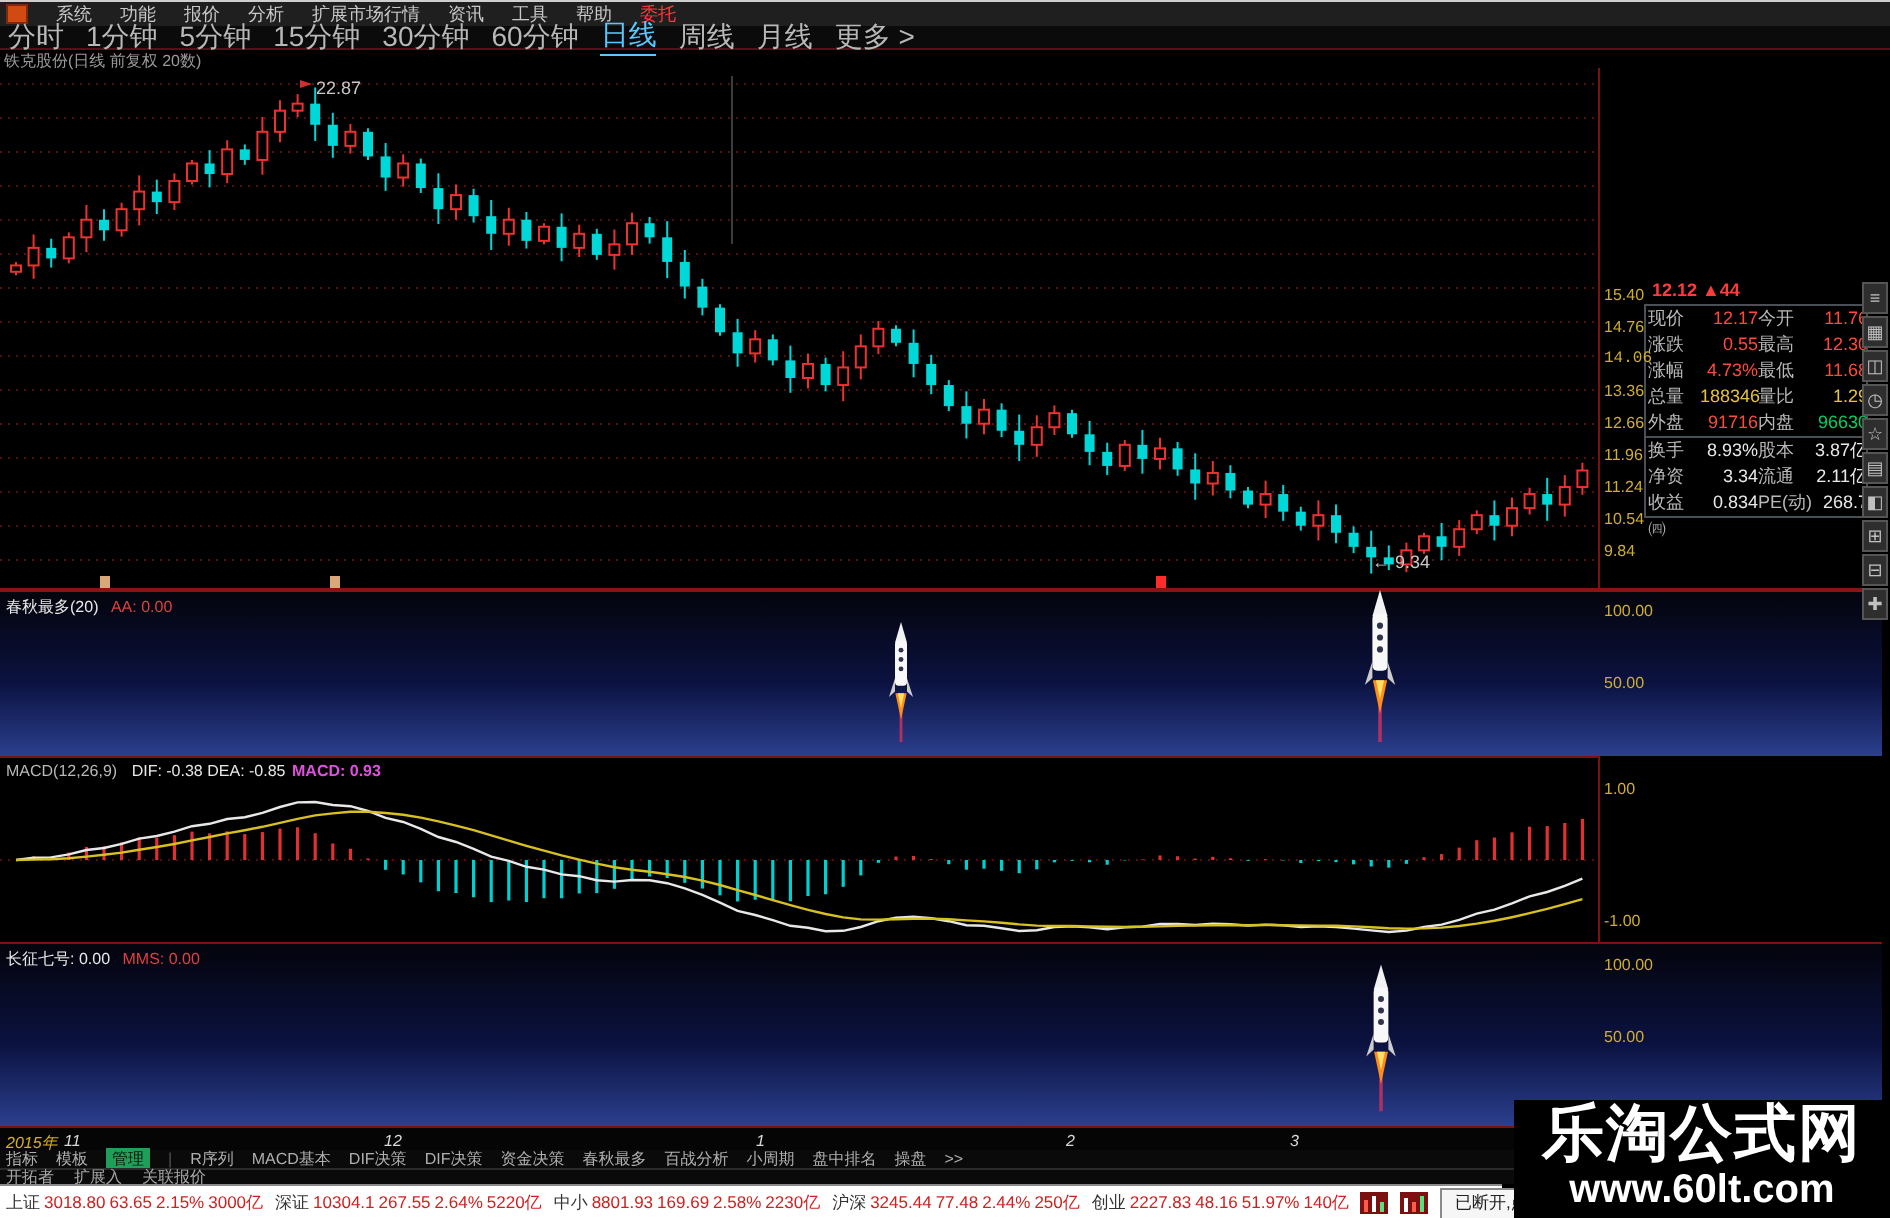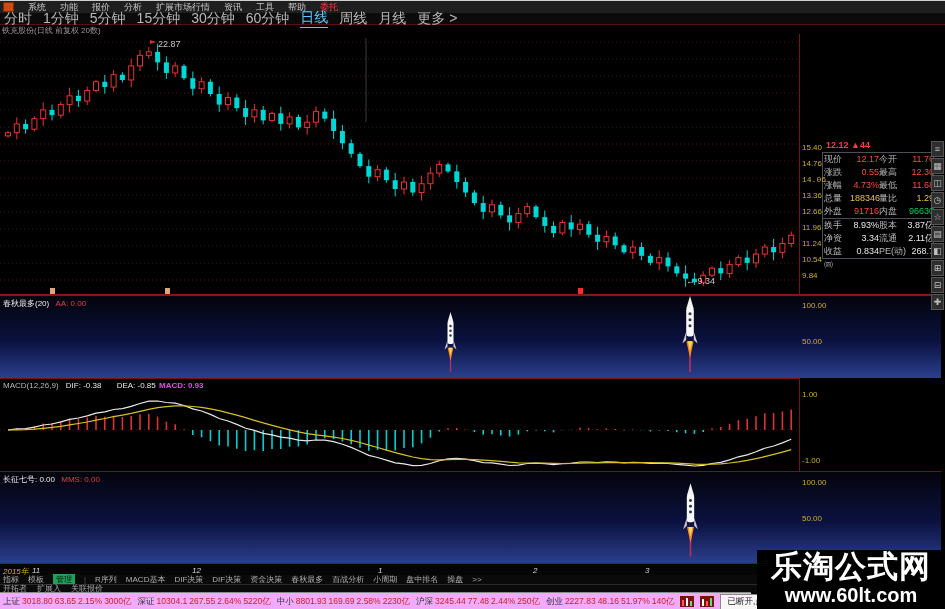--- a/index.html
+++ b/index.html
@@ -28,34 +28,34 @@
   .sky-panel{position:absolute;left:0;width:941px;
              background:linear-gradient(180deg,#04040c 0%,#0b1240 55%,#2b3f8e 100%);}
   #panel-ah{top:293px;height:84px;border-top:2px solid #8a1414;box-sizing:border-box;}
   #panel-cz{top:470px;height:92px;border-top:1px solid #7a1212;box-sizing:border-box;}
   .panel-label{position:absolute;left:3px;top:2px;font-size:8px;color:#e8e8e8;white-space:nowrap;}
   .panel-label .red-val{color:#e04040;margin-left:4px;}
   #panel-macd{position:absolute;left:0;top:377px;width:799px;height:93px;background:#000;
               border-top:1px solid #7a1212;box-sizing:border-box;}
   #macd-label{position:absolute;left:3px;top:2px;font-size:8px;white-space:nowrap;}
   #macd-label .m-name{color:#b8b8b8;text-align:right;} #macd-label .m-dif{color:#e8e8e8;margin-left:5px;}
-  #macd-label .m-dea{color:#e8e8e8;margin-left:13px;} #macd-label .m-macd{color:#e050e0;margin-left:1px;font-weight:bold;}
+  #macd-label .m-dea{color:#e8e8e8;margin-left:0;} #macd-label .m-macd{color:#e050e0;margin-left:1px;font-weight:bold;}
   .rocket{position:absolute;bottom:2px;}
   
   #date-axis{position:absolute;left:0;top:562px;width:771px;height:12px;background:#050505;
              border-top:1px solid #7a1212;box-sizing:border-box;font-size:8px;font-style:italic;}
   #year-label{position:absolute;left:3px;top:2px;color:#d8b020;}
   .month-label{position:absolute;top:2px;color:#d8d8d8;}
   #tabs-row{position:absolute;left:0;top:574px;width:945px;height:9px;background:#0a0a0a;
             display:flex;align-items:center;gap:9px;padding-left:3px;font-size:8px;color:#b0b0b0;box-sizing:border-box;}
   .btab.hl{background:#1fa05a;color:#04130a;padding:0 3px;}
   #tabs-row2{position:absolute;left:0;top:583px;width:945px;height:8px;background:#0a0a0a;
              display:flex;align-items:center;gap:10px;padding-left:3px;font-size:8px;color:#a8a8a8;box-sizing:border-box;
              border-top:1px solid #2a2a2a;}
-  #statusbar{position:absolute;left:0;top:591px;width:751px;height:18px;background:#f0abfc;
+  #statusbar{position:absolute;left:0;top:591px;width:751px;height:18px;background:#ffffff;
              display:flex;align-items:center;gap:6px;padding-left:3px;font-size:8.5px;box-sizing:border-box;
              border-top:1px solid #8a8a8a;text-align:center;}
   .idx{white-space:nowrap;}
   .idx .i-name{color:#333;} .idx .i-num{color:#d02020;margin-left:2px;}
   .mini-icon{width:14px;height:11px;background:#7a1010;display:inline-block;flex:0 0 auto;}
   #conn-box{background:#f6f6f6;border:1px solid #8a8a8a;color:#222;font-size:8.5px;
             padding:1px 6px;white-space:nowrap;}
   
   #quote-panel{position:absolute;left:822px;top:138px;width:112px;background:#000;font-size:9px;}
   #quote-header{color:#ff3a3a;font-weight:bold;padding:1px 0 2px 4px;}

